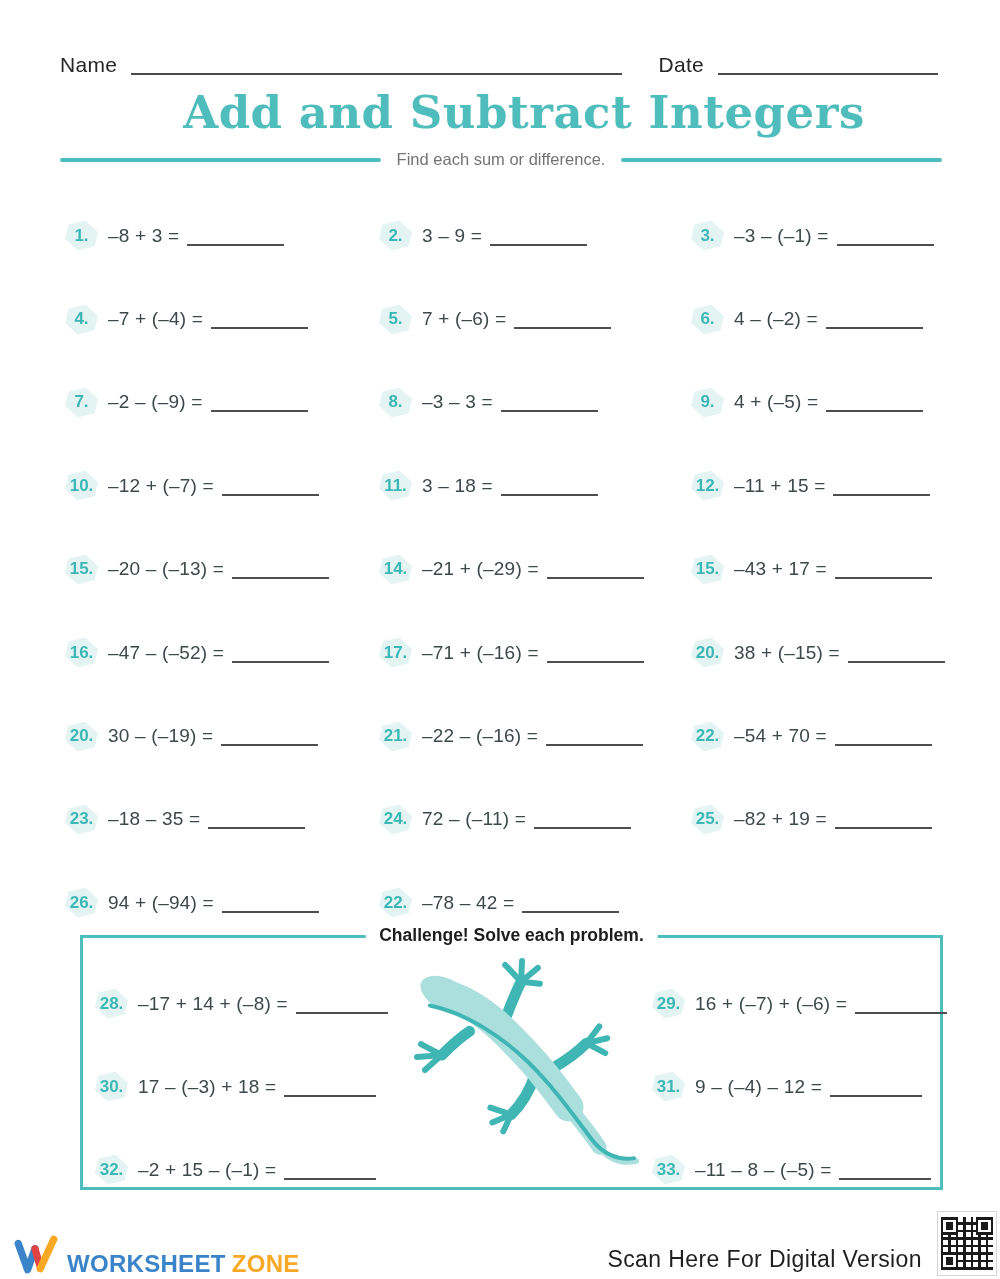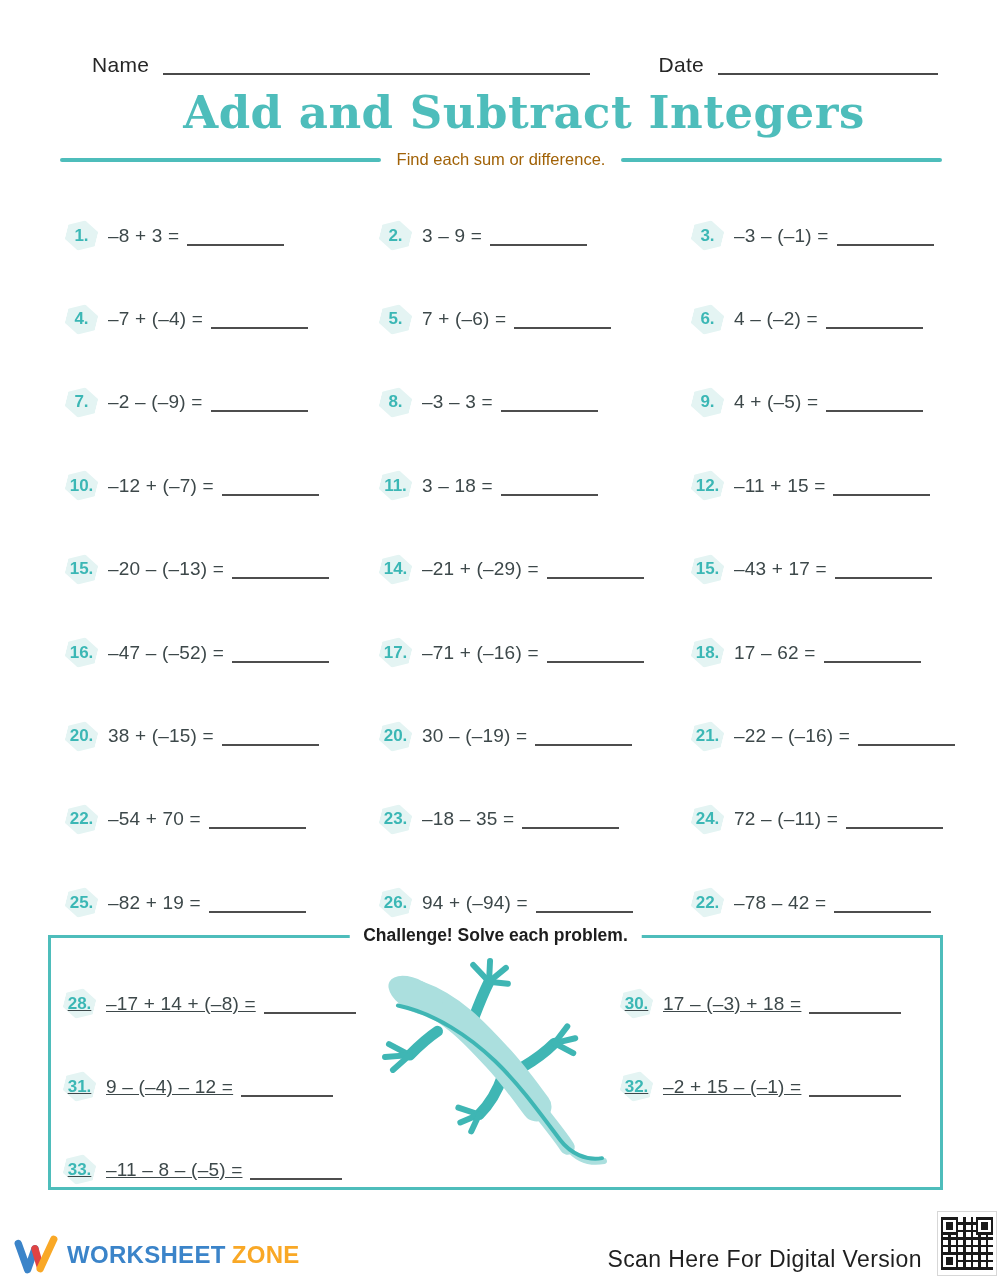--- a/index.html
+++ b/index.html
@@ -8,54 +8,54 @@
     --ink:#3d484a;
     --line:#4e4e4e;
   }
   *{margin:0;padding:0;box-sizing:border-box;}
   html,body{width:1000px;height:1279px;background:#fff;}
   body{font-family:"Liberation Sans",sans-serif;color:var(--ink);overflow:hidden;}
   .sheet{position:relative;width:1000px;height:1279px;background:#fff;}
 
   
   .header-row{position:absolute;top:54px;left:60px;right:62px;display:flex;align-items:flex-end;}
-  .hd-label{font-size:21px;color:#262626;letter-spacing:.3px;line-height:1;margin-left:32px;}
+  .hd-label{font-size:21px;color:#262626;letter-spacing:.3px;line-height:1;}
   .writeline{border-bottom:2px solid #4a4a4a;height:18px;display:inline-block;}
   .name-line{flex:1;margin:0 36px 0 14px;}
   .date-line{width:220px;margin-left:14px;}
 
   
   .title{position:absolute;top:86px;left:0;width:100%;text-align:center;
     font-family:"DejaVu Serif",serif;font-weight:700;font-size:45px;color:var(--accent);letter-spacing:.5px;margin-left:24px;}
   .subtitle-row{position:absolute;top:150px;left:60px;right:58px;display:flex;align-items:center;gap:16px;}
   .rule{flex:1;height:4px;background:var(--accent);border-radius:2px;}
-  .subtitle{font-size:16.5px;color:#a16207;white-space:nowrap;}
+  .subtitle{font-size:16.5px;color:#737373;white-space:nowrap;}
 
   
   .main-grid{position:absolute;top:194px;left:66px;right:56px;display:grid;
     grid-template-columns:314px 312px 1fr;grid-auto-rows:83.4px;}
   .problem{display:flex;align-items:center;}
   .badge{position:relative;width:31px;height:31px;flex:none;display:flex;align-items:center;justify-content:center;}
   .badge::before{content:"";position:absolute;inset:0;background:var(--badge-bg);
     clip-path:polygon(50% 0,100% 27%,100% 73%,50% 100%,0 73%,0 27%);transform:rotate(14deg);}
   .badge span{position:relative;font-size:17px;font-weight:700;color:#3bb7b5;}
   .expr{font-size:19px;color:var(--ink);margin:0 8px 0 11px;white-space:nowrap;letter-spacing:.2px;}
   .blank{width:97px;height:24px;border-bottom:2px solid var(--line);display:inline-block;transform:translateY(-2px);}
 
   
-  .challenge{position:absolute;top:935px;left:48px;right:57px;height:255px;border:3px solid var(--accent);background:#fff;text-decoration:underline;}
+  .challenge{position:absolute;top:935px;left:80px;right:57px;height:255px;border:3px solid var(--accent);background:#fff;}
   .challenge-title{position:absolute;top:-13px;left:50%;transform:translateX(-50%);
     background:#fff;padding:0 14px;font-size:17.5px;font-weight:700;color:#1d1d1d;white-space:nowrap;z-index:2;}
   .lizard{position:absolute;left:325px;top:18px;width:238px;height:218px;z-index:0;}
   .challenge-grid{position:relative;z-index:1;display:grid;grid-template-columns:557px 1fr;
     grid-auto-rows:83px;padding:24px 0 0 13px;}
   .challenge-grid .blank{width:92px;}
 
   
-  .brand{position:absolute;left:13px;top:1234px;display:flex;align-items:center;}
+  .brand{position:absolute;left:13px;top:1234px;display:flex;align-items:flex-end;}
   .brand-mark{width:46px;height:42px;margin-right:8px;}
   .brand-word{font-size:24px;font-weight:700;letter-spacing:.3px;line-height:1;}
   .brand-blue{color:#3b84c9;}
   .brand-orange{color:#f9a826;margin-left:6px;}
   .scan{position:absolute;right:78px;top:1246px;font-size:23px;color:#1f1f1f;letter-spacing:.4px;}
   .qr{position:absolute;right:4px;top:1212px;width:58px;height:63px;background:#fff;outline:1px solid #d7d7d7;}
 </style>
 </head>
 <body>
 
@@ -191,27 +191,20 @@
       </div>
       <div class="problem">
         <span class="badge">
           <span>17.</span>
         </span>
         <span class="expr">–71 + (–16) =</span>
         <span class="blank"></span>
       </div>
       <div class="problem">
         <span class="badge">
-          <span>18.</span>
-        </span>
-        <span class="expr">17 – 62 =</span>
-        <span class="blank"></span>
-      </div>
-      <div class="problem">
-        <span class="badge">
           <span>20.</span>
         </span>
         <span class="expr">38 + (–15) =</span>
         <span class="blank"></span>
       </div>
       <div class="problem">
         <span class="badge">
           <span>20.</span>
         </span>
         <span class="expr">30 – (–19) =</span>
@@ -311,20 +304,27 @@
         <path d="M22,50 C60,58 95,82 120,106 C145,130 165,158 186,186 C196,199 212,207 228,204" stroke="#3fb6b4" stroke-width="4"></path>
       </g>
     </svg>
 
     <div class="challenge-grid">
         <div class="problem">
           <span class="badge">
             <span>28.</span>
           </span>
           <span class="expr">–17 + 14 + (–8) =</span>
+          <span class="blank"></span>
+        </div>
+        <div class="problem">
+          <span class="badge">
+            <span>29.</span>
+          </span>
+          <span class="expr">16 + (–7) + (–6) =</span>
           <span class="blank"></span>
         </div>
         <div class="problem">
           <span class="badge">
             <span>30.</span>
           </span>
           <span class="expr">17 – (–3) + 18 =</span>
           <span class="blank"></span>
         </div>
         <div class="problem">

